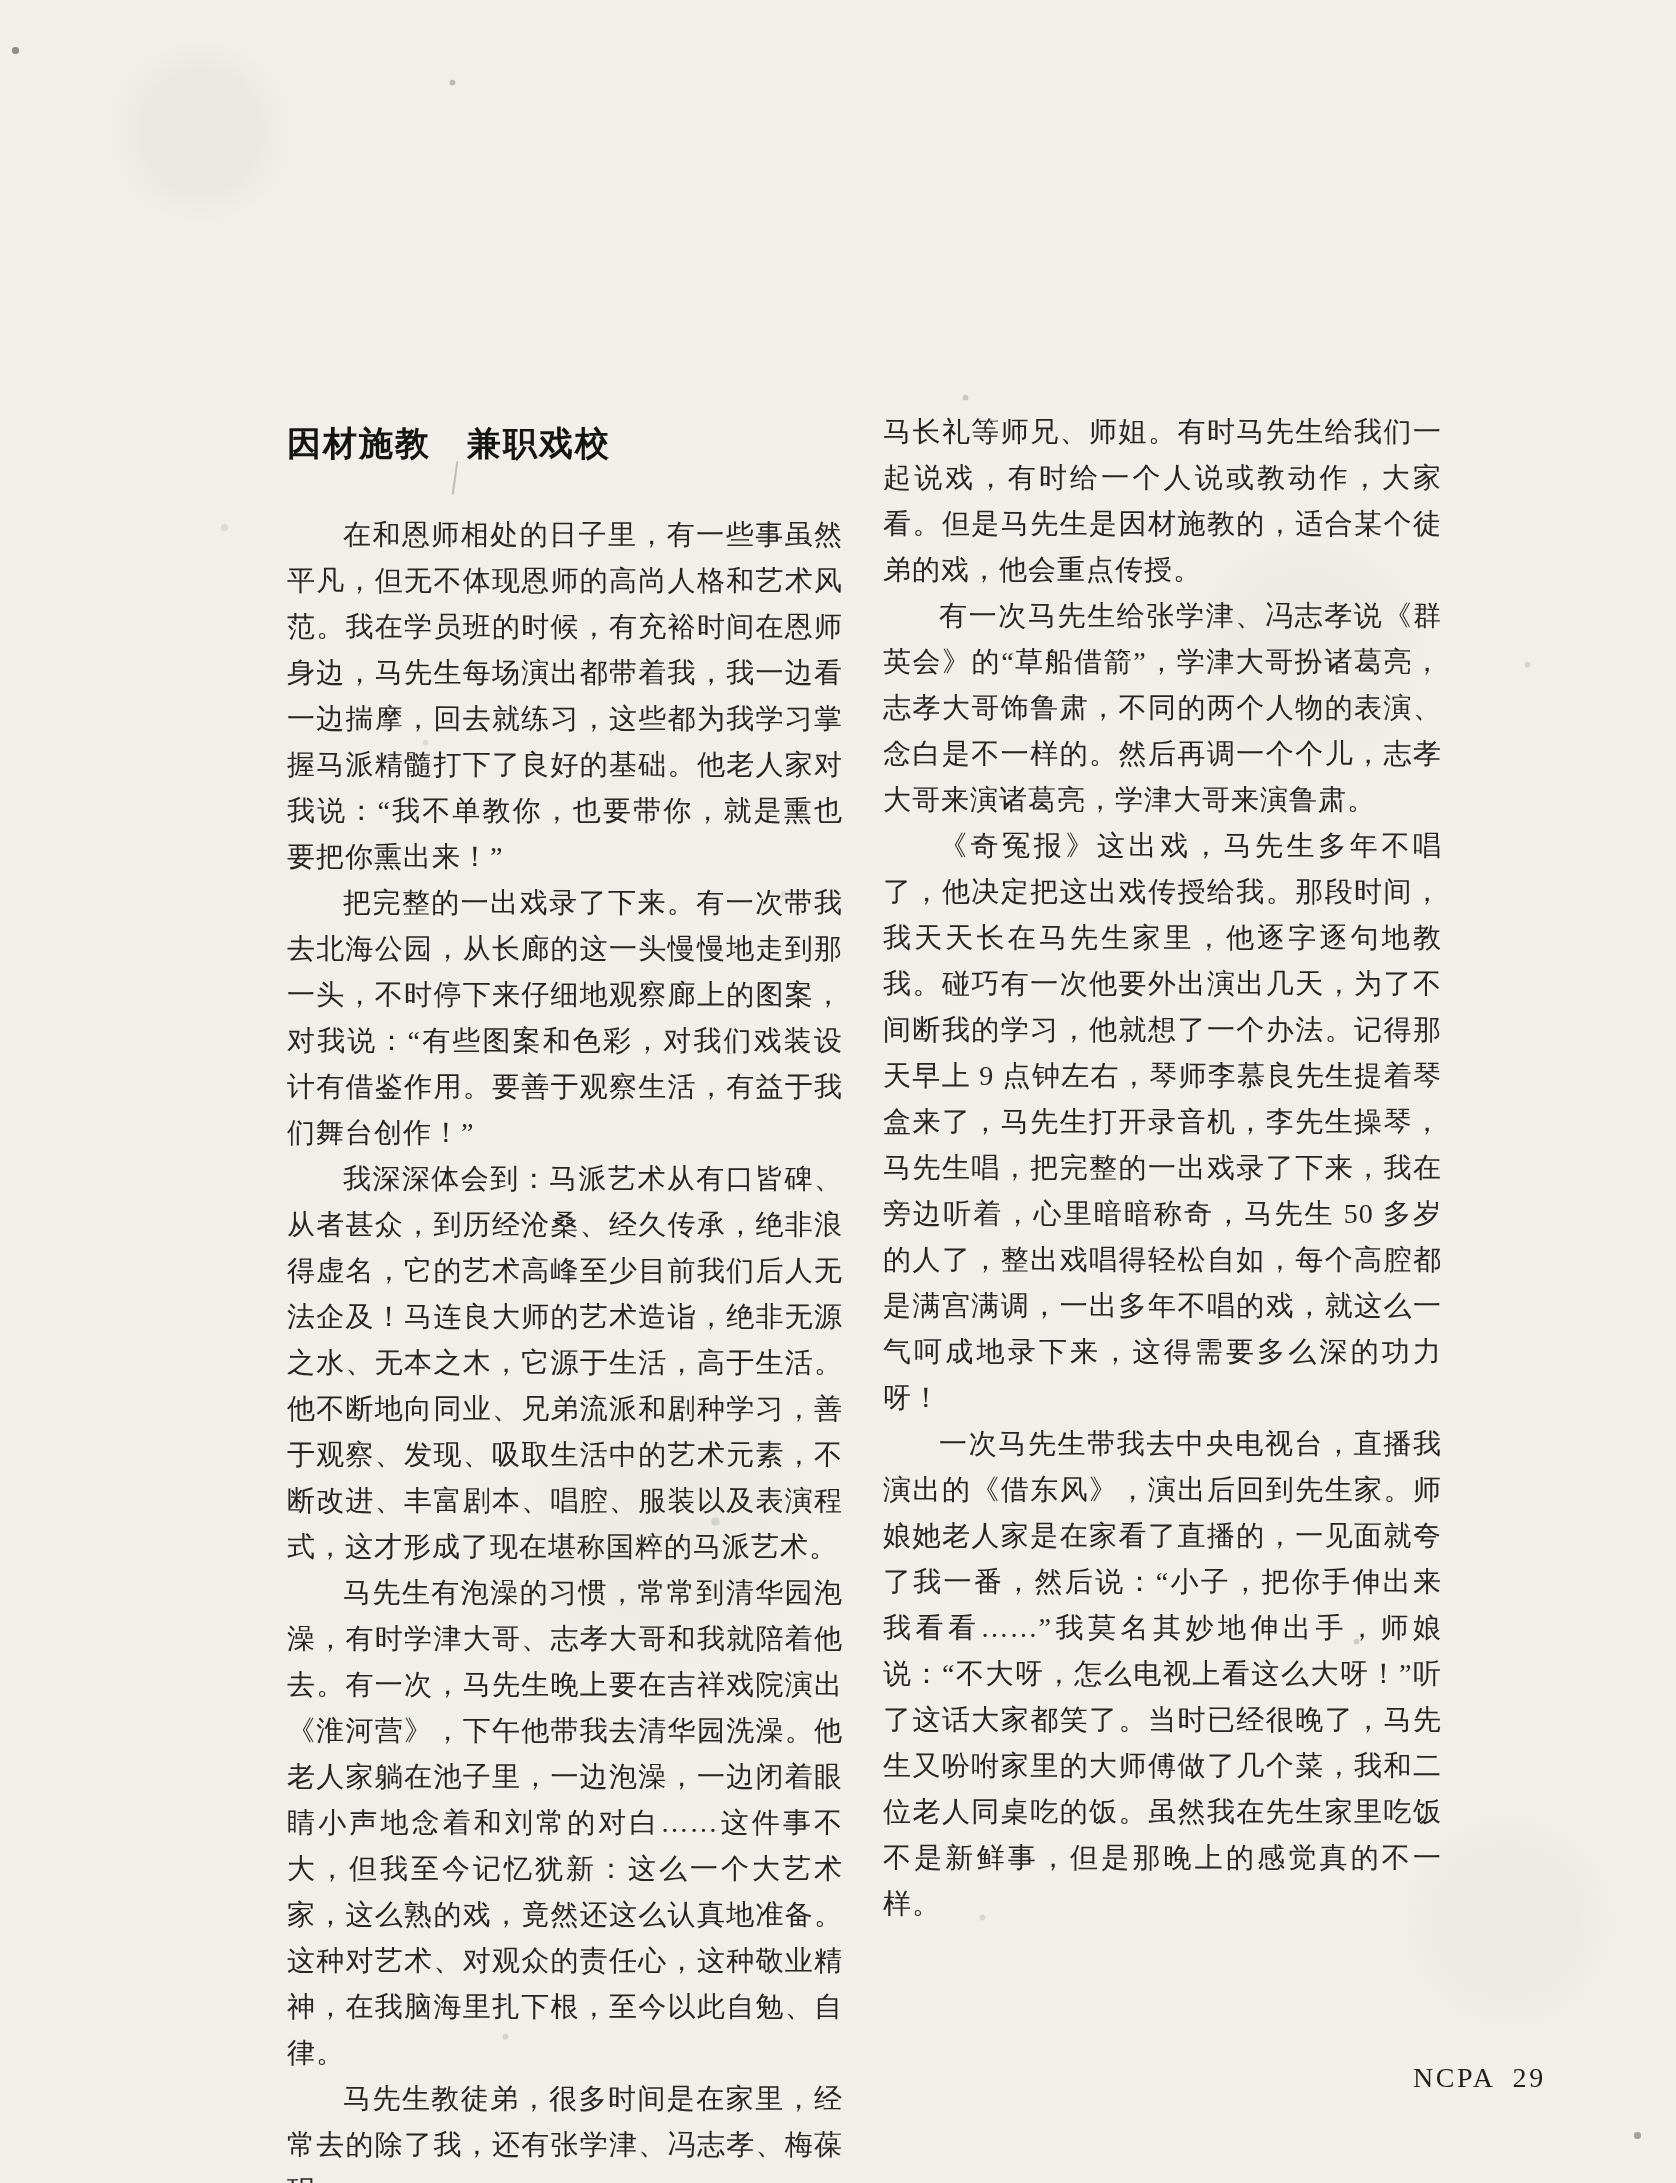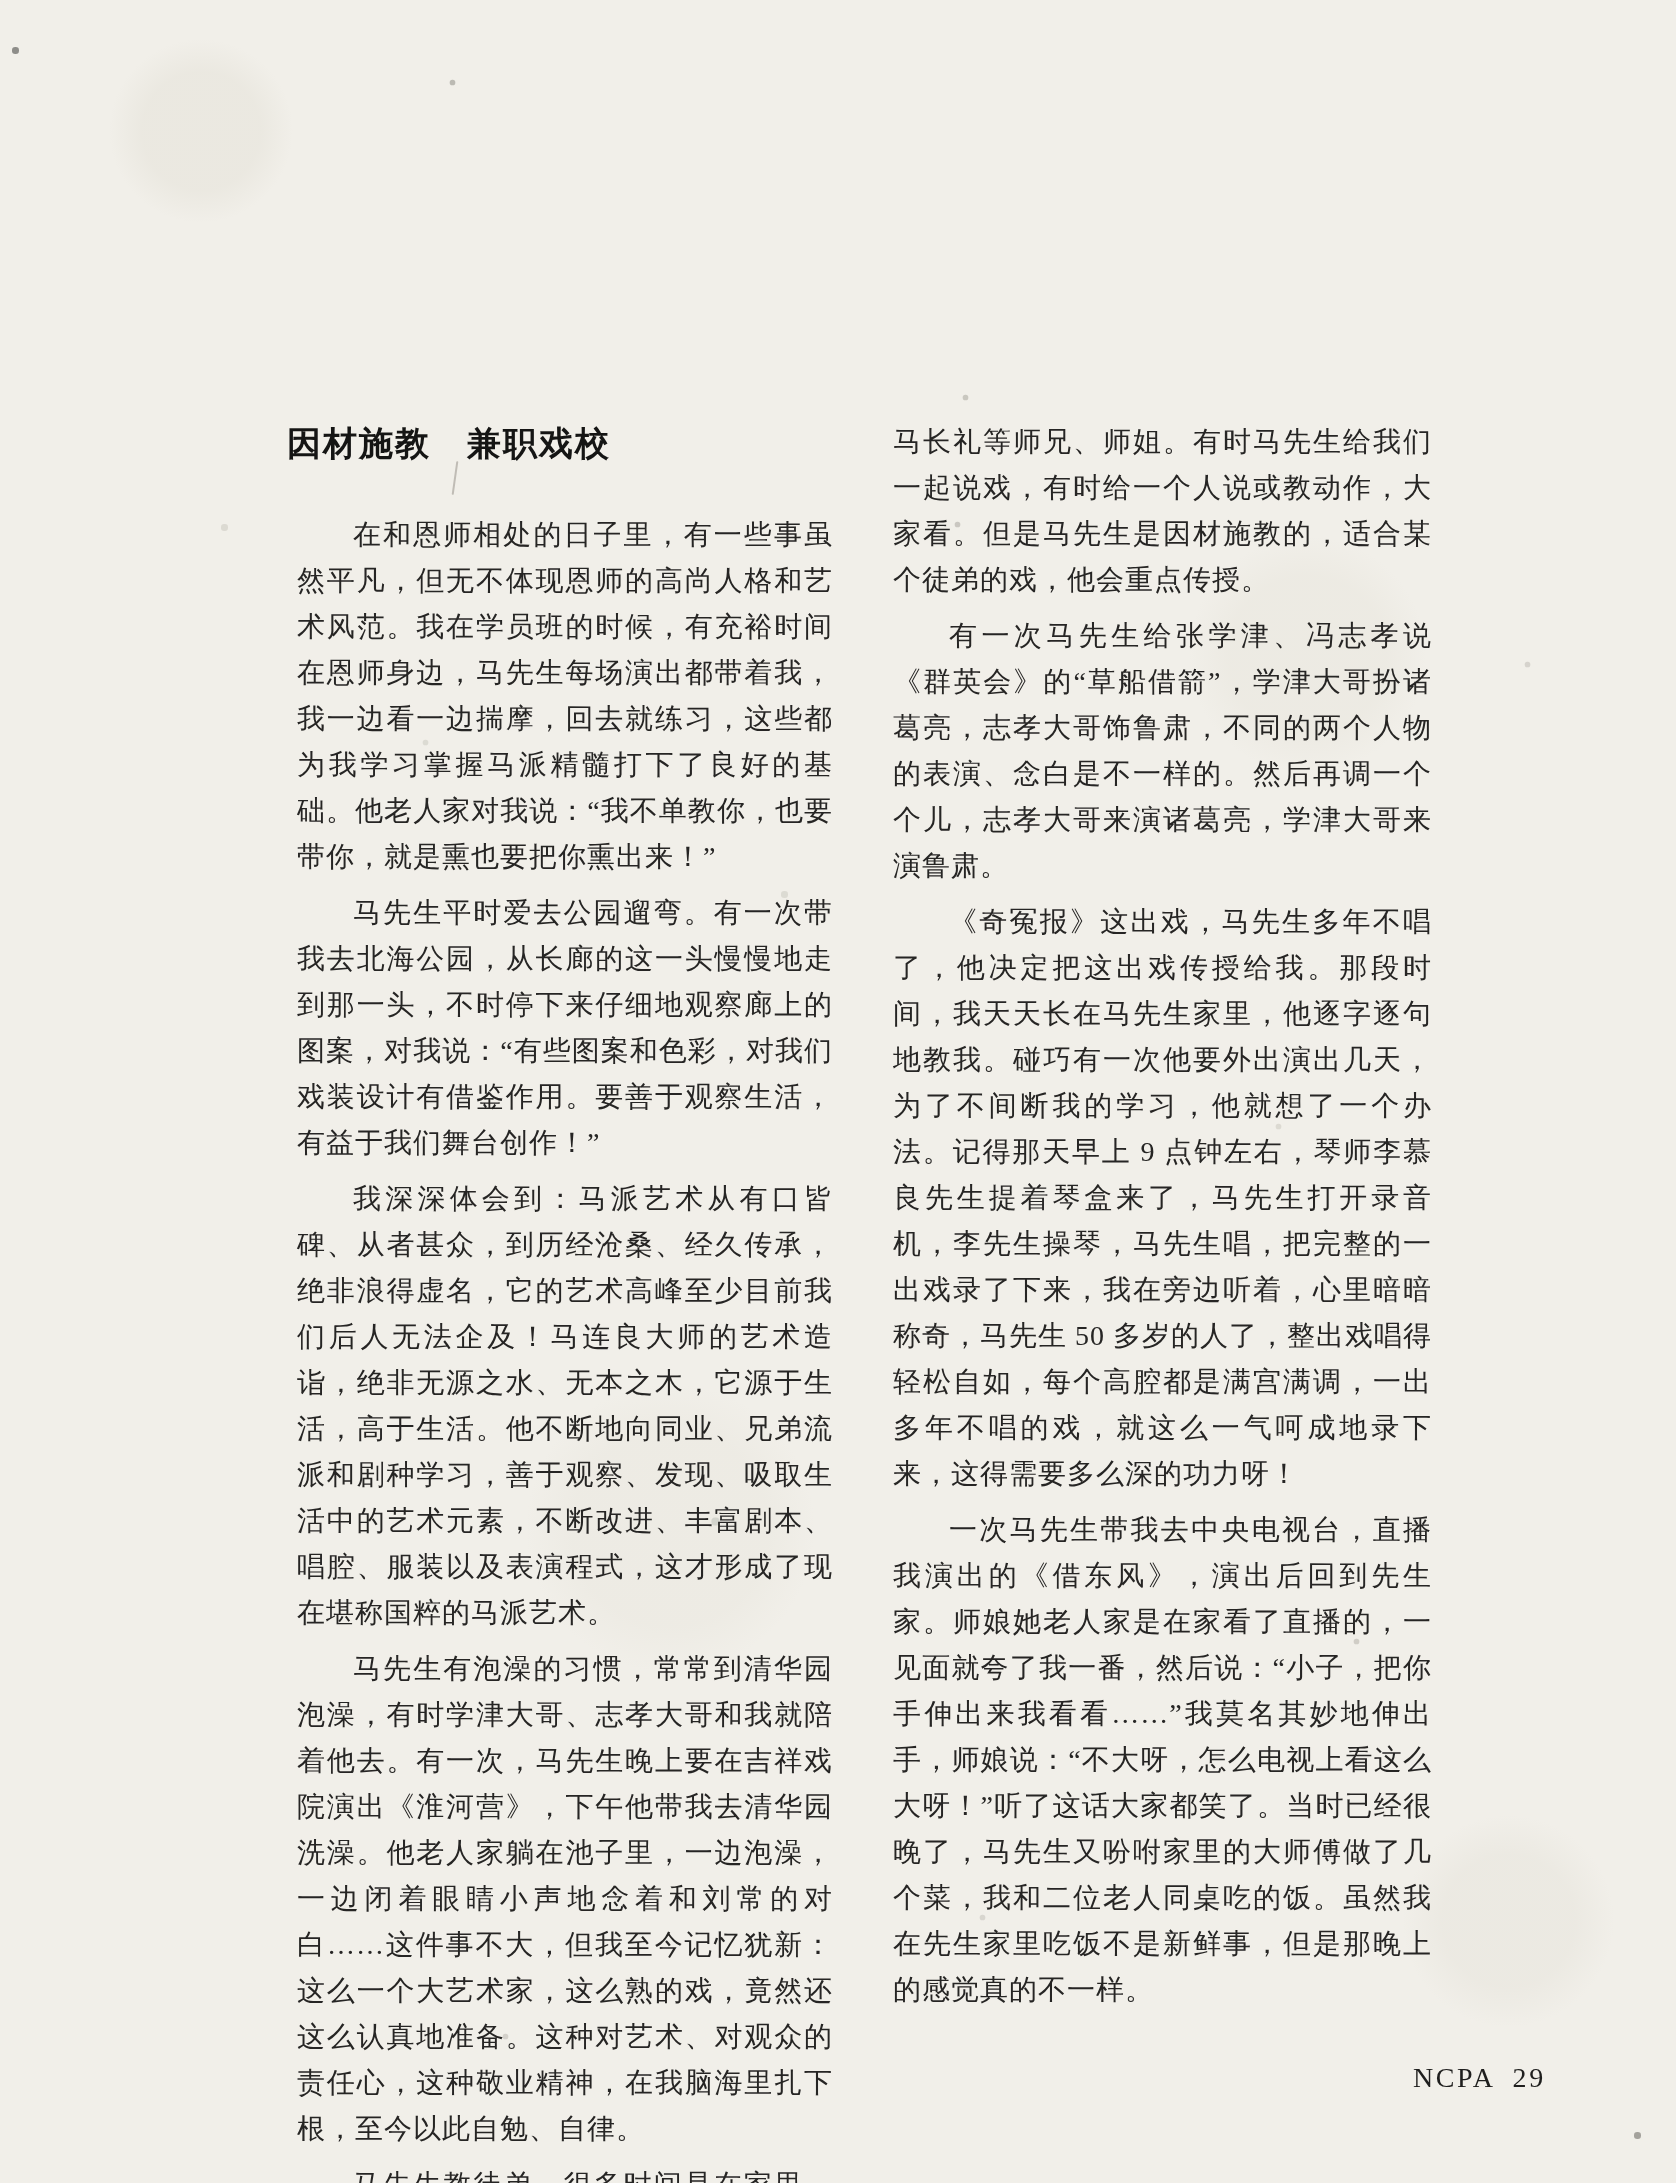--- a/index.html
+++ b/index.html
@@ -65,21 +65,21 @@
   .heading {
     margin: 0 0 48px 0;
     font-size: 34px;
     line-height: 41px;
     font-weight: bold;
     letter-spacing: 2px;
     color: #151514;
     text-align: left;
   }
   p.body {
-    margin: 10px;
+    margin: 0;
     text-indent: 2em;
   }
   p.body.noindent { text-indent: 0; }
   .footer {
     position: absolute;
     left: 1401px;
     top: 2061px;
     font-size: 28px;
     line-height: 34px;
     letter-spacing: 2.6px;
@@ -93,21 +93,21 @@
 <body>
 
 <div class="page">
 
   <div class="specks"></div>
   <div class="hair-mark"></div>
 
   <section class="col col-left">
     <h2 class="heading">因材施教　兼职戏校</h2>
     <p class="body">在和恩师相处的日子里，有一些事虽然平凡，但无不体现恩师的高尚人格和艺术风范。我在学员班的时候，有充裕时间在恩师身边，马先生每场演出都带着我，我一边看一边揣摩，回去就练习，这些都为我学习掌握马派精髓打下了良好的基础。他老人家对我说：“我不单教你，也要带你，就是熏也要把你熏出来！”</p>
-    <p class="body">马先生平时爱去公园遛弯。有一次带我去北海公园，从长廊的这一头慢慢地走到那一头，不时停下来仔细地观察廊上的图案，对我说：“有些图案和色彩，对我们戏装设计有借鉴作用。要善于观察生活，有益于我们舞台创作！”</p>
+    <p class="body">把完整的一出戏录了下来。有一次带我去北海公园，从长廊的这一头慢慢地走到那一头，不时停下来仔细地观察廊上的图案，对我说：“有些图案和色彩，对我们戏装设计有借鉴作用。要善于观察生活，有益于我们舞台创作！”</p>
     <p class="body">我深深体会到：马派艺术从有口皆碑、从者甚众，到历经沧桑、经久传承，绝非浪得虚名，它的艺术高峰至少目前我们后人无法企及！马连良大师的艺术造诣，绝非无源之水、无本之木，它源于生活，高于生活。他不断地向同业、兄弟流派和剧种学习，善于观察、发现、吸取生活中的艺术元素，不断改进、丰富剧本、唱腔、服装以及表演程式，这才形成了现在堪称国粹的马派艺术。</p>
     <p class="body">马先生有泡澡的习惯，常常到清华园泡澡，有时学津大哥、志孝大哥和我就陪着他去。有一次，马先生晚上要在吉祥戏院演出《淮河营》，下午他带我去清华园洗澡。他老人家躺在池子里，一边泡澡，一边闭着眼睛小声地念着和刘常的对白……这件事不大，但我至今记忆犹新：这么一个大艺术家，这么熟的戏，竟然还这么认真地准备。这种对艺术、对观众的责任心，这种敬业精神，在我脑海里扎下根，至今以此自勉、自律。</p>
     <p class="body">马先生教徒弟，很多时间是在家里，经常去的除了我，还有张学津、冯志孝、梅葆玥、</p>
   </section>
 
   <section class="col col-right">
     <p class="body noindent">马长礼等师兄、师姐。有时马先生给我们一起说戏，有时给一个人说或教动作，大家看。但是马先生是因材施教的，适合某个徒弟的戏，他会重点传授。</p>
     <p class="body">有一次马先生给张学津、冯志孝说《群英会》的“草船借箭”，学津大哥扮诸葛亮，志孝大哥饰鲁肃，不同的两个人物的表演、念白是不一样的。然后再调一个个儿，志孝大哥来演诸葛亮，学津大哥来演鲁肃。</p>
     <p class="body">《奇冤报》这出戏，马先生多年不唱了，他决定把这出戏传授给我。那段时间，我天天长在马先生家里，他逐字逐句地教我。碰巧有一次他要外出演出几天，为了不间断我的学习，他就想了一个办法。记得那天早上 9 点钟左右，琴师李慕良先生提着琴盒来了，马先生打开录音机，李先生操琴，马先生唱，把完整的一出戏录了下来，我在旁边听着，心里暗暗称奇，马先生 50 多岁的人了，整出戏唱得轻松自如，每个高腔都是满宫满调，一出多年不唱的戏，就这么一气呵成地录下来，这得需要多么深的功力呀！</p>
     <p class="body">一次马先生带我去中央电视台，直播我演出的《借东风》，演出后回到先生家。师娘她老人家是在家看了直播的，一见面就夸了我一番，然后说：“小子，把你手伸出来我看看……”我莫名其妙地伸出手，师娘说：“不大呀，怎么电视上看这么大呀！”听了这话大家都笑了。当时已经很晚了，马先生又吩咐家里的大师傅做了几个菜，我和二位老人同桌吃的饭。虽然我在先生家里吃饭不是新鲜事，但是那晚上的感觉真的不一样。</p>

